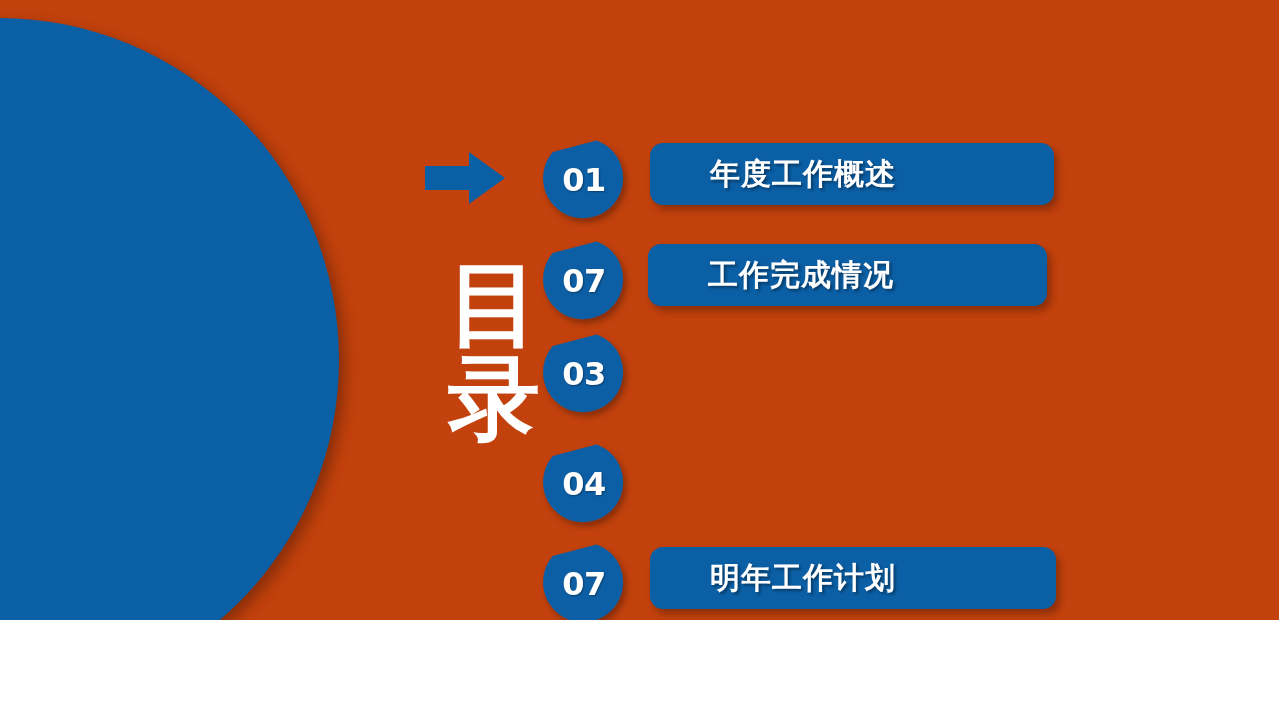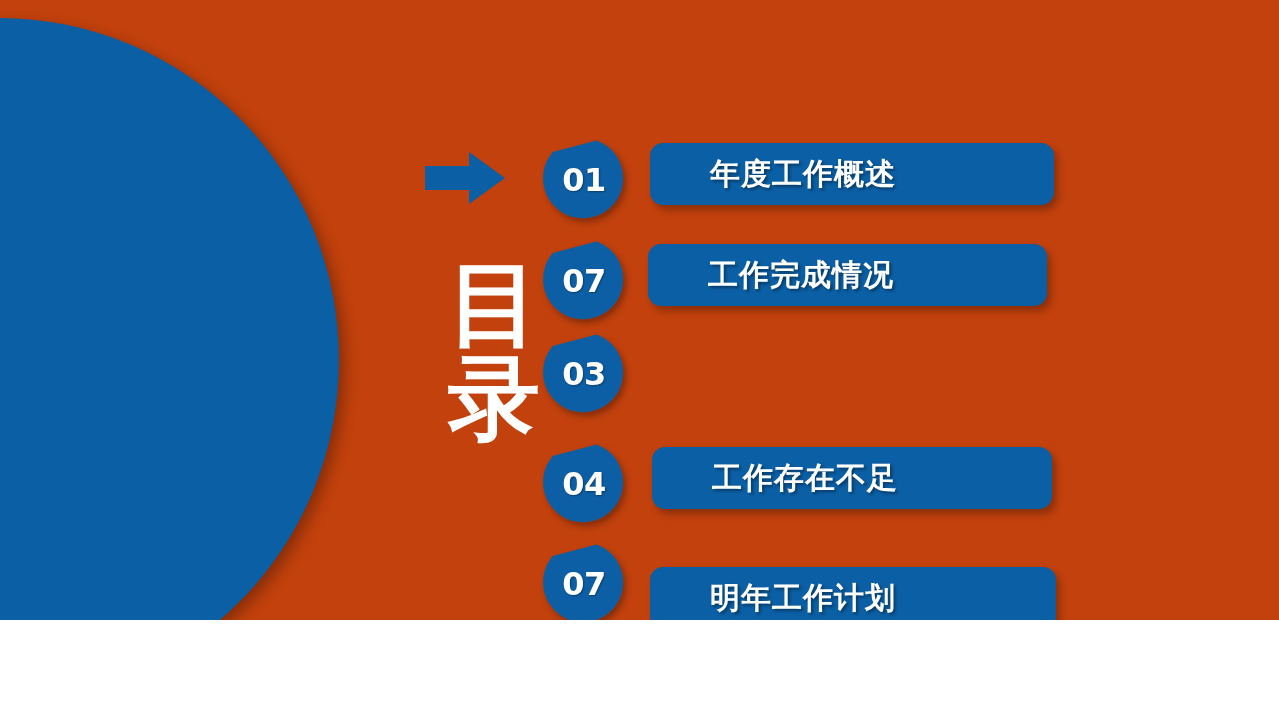--- a/index.html
+++ b/index.html
@@ -202,35 +202,32 @@
           <svg class="badge-svg" viewBox="0 0 86 86">
             <defs>
               <filter id="bshadow3" x="-40%" y="-40%" width="200%" height="200%">
                 <feDropShadow dx="3" dy="4" stdDeviation="3" flood-color="#000000" flood-opacity="0.32"></feDropShadow>
               </filter>
             </defs>
             <path d="M 58.5 8.5 A 40 40 0 1 1 14.8 20.0 Z" fill="#0b5fa5" filter="url(#bshadow3)"></path>
           </svg>
           <div class="badge-num">04</div>
         </div>
-        <div class="pill" style="left: 652px; width: 400px; background: rgb(11, 95, 165);">
-          <span class="pill-text" style="margin-left: 60px;">工作存在不足</span>
-        </div>
       </div>
       <div class="row" style="top: 536px;">
         <div class="badge">
           <svg class="badge-svg" viewBox="0 0 86 86">
             <defs>
               <filter id="bshadow4" x="-40%" y="-40%" width="200%" height="200%">
                 <feDropShadow dx="3" dy="4" stdDeviation="3" flood-color="#000000" flood-opacity="0.32"></feDropShadow>
               </filter>
             </defs>
             <path d="M 58.5 8.5 A 40 40 0 1 1 14.8 20.0 Z" fill="#0b5fa5" filter="url(#bshadow4)"></path>
           </svg>
           <div class="badge-num">07</div>
         </div>
-        <div class="pill" style="left: 650px; width: 406px; background: rgb(11, 95, 165); margin-top: 20px;">
+        <div class="pill" style="left: 650px; width: 406px; background: rgb(11, 95, 165);">
           <span class="pill-text" style="margin-left: 60px;">明年工作计划</span>
         </div>
       </div>
     </div>
 
 </div>
 
 </body></html>

